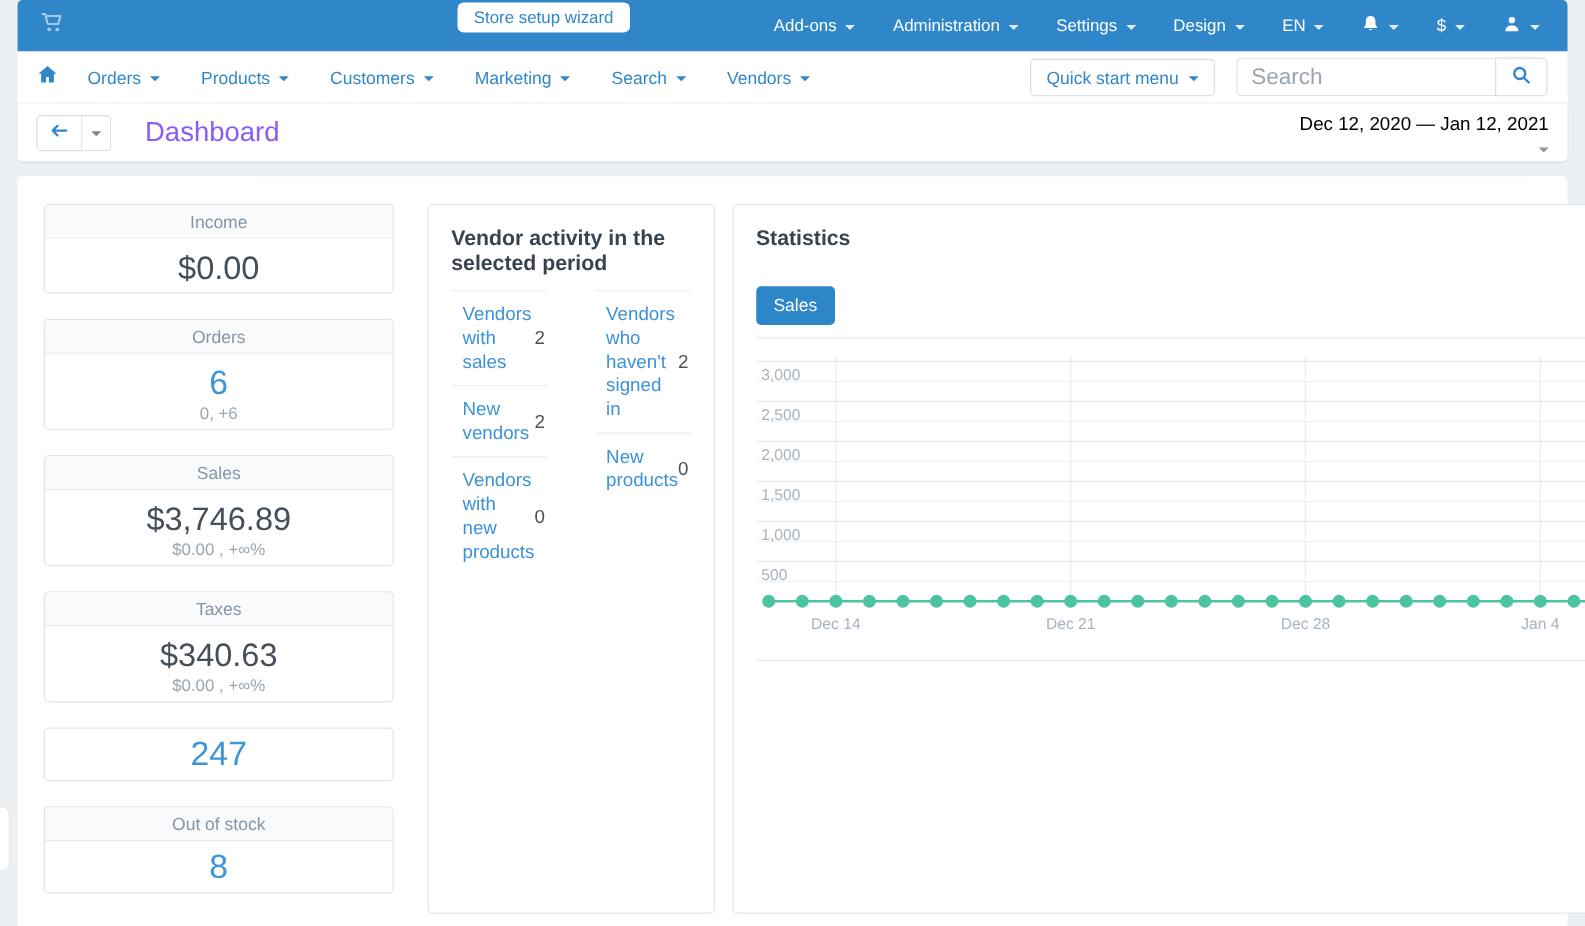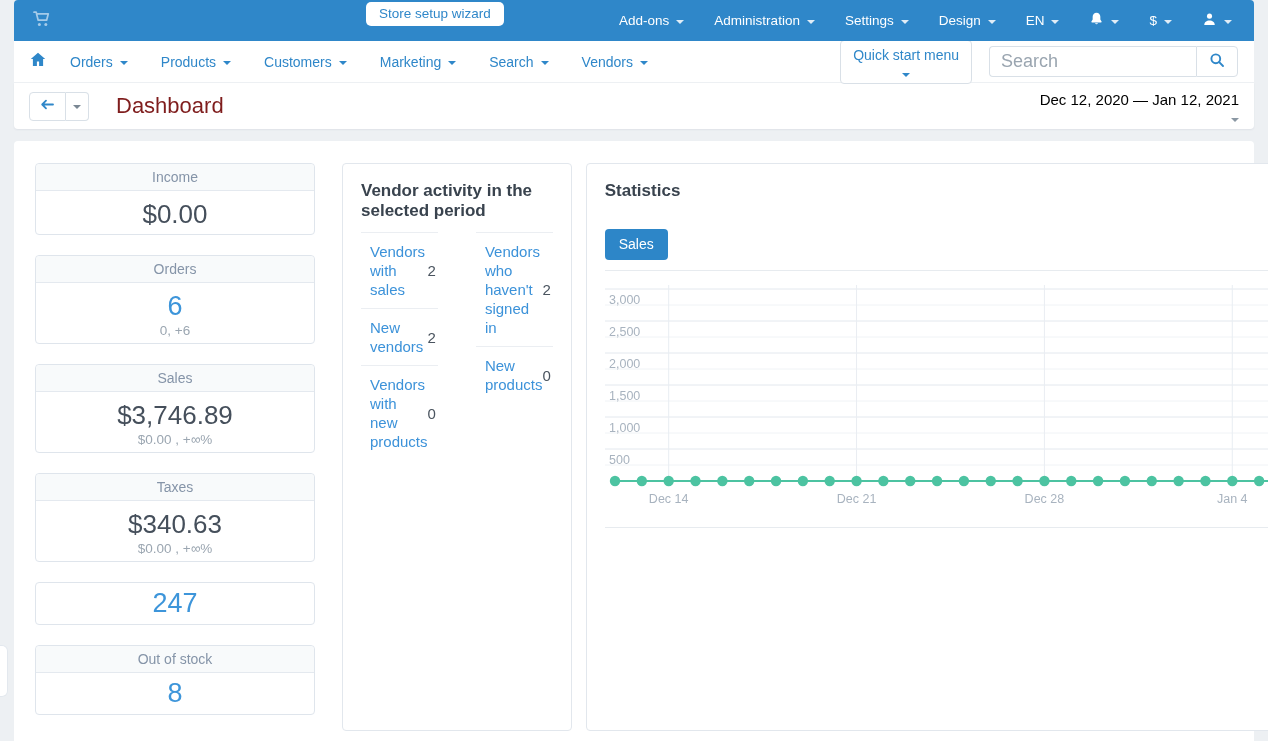--- a/index.html
+++ b/index.html
@@ -39,21 +39,21 @@
     height: 42px; background: #fff; display: flex; align-items: center;
     padding: 0 16px; border-bottom: 1px solid #edf0f3;
   }
   .home-btn { display: flex; align-items: center; margin-right: 24px; cursor: pointer; }
   .nav-items { display: flex; align-items: center; gap: 33px; }
   .nav-item { color: #2f87c9; font-size: 14px; display: flex; align-items: center; gap: 7px; cursor: pointer; }
   .nav-right { margin-left: auto; display: flex; align-items: center; }
   .quick-btn {
     background: #fff; border: 1px solid #d9e0e7; border-radius: 4px;
     color: #2f87c9; font-size: 14px; padding: 6px 12px;
-    display: flex; align-items: center; gap: 8px; cursor: pointer; font-family: inherit; flex-direction: column;
+    display: flex; align-items: center; gap: 8px; cursor: pointer; font-family: inherit;
   }
   .search-group { display: flex; margin-left: 17px; }
   .search-input {
     width: 207px; height: 31px; border: 1px solid #d9e0e7; border-right: none;
     border-radius: 4px 0 0 4px; padding: 0 11px; font-size: 18px; color: #454f5b;
     font-family: inherit; outline: none; background: #fff;
   }
   .search-input::placeholder { color: #9aa5b0; }
   .search-btn {
     width: 42px; height: 31px; background: #fff; border: 1px solid #d9e0e7;
@@ -71,21 +71,21 @@
   .back-btn {
     width: 37px; height: 29px; background: #fff; border: 1px solid #d9e0e7;
     border-radius: 4px 0 0 4px; cursor: pointer;
     display: flex; align-items: center; justify-content: center;
   }
   .back-drop {
     width: 23px; height: 29px; background: #fff; border: 1px solid #d9e0e7; border-left: none;
     border-radius: 0 4px 4px 0; cursor: pointer; color: #7a8793;
     display: flex; align-items: center; justify-content: center;
   }
-  .page-title { margin-left: 27px; font-size: 22px; color: #7f1d1d; font-weight: 400; }
+  .page-title { margin-left: 27px; font-size: 22px; color: #8b5cf6; font-weight: 400; }
   .daterange {
     margin-left: auto; color: #000000; font-size: 15px;
     display: flex; align-items: flex-end; gap: 8px; cursor: pointer; flex-direction: column;
   }
   .daterange .caret { color: #8a97a3; }
 
   
   .content {
     margin-top: 12px; background: #fff; border-radius: 4px;
     padding: 22px 22px 22px 21px; display: flex; gap: 27px; min-height: 612px;

